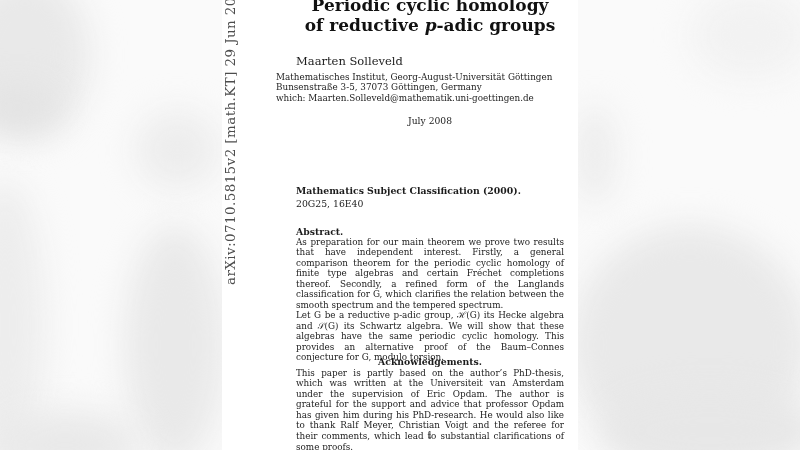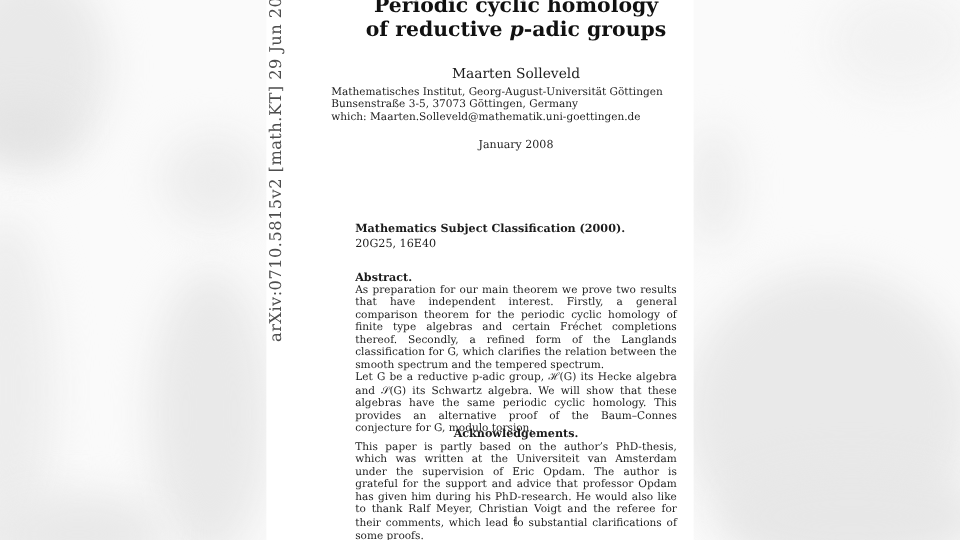--- a/index.html
+++ b/index.html
@@ -30,21 +30,21 @@
     position:absolute;left:-117px;top:151px;width:250px;height:18px;
     line-height:18px;text-align:center;
     transform:rotate(-90deg);transform-origin:center;
     font-size:13.5px;color:#4d4d4d;letter-spacing:.4px;white-space:nowrap;
   }
 
   .column{position:absolute;left:74px;top:0;width:268px;height:450px;}
   .title{position:absolute;top:-5px;left:-20px;right:-20px;text-align:center;
          font-size:17px;font-weight:bold;line-height:20px;color:#111;}
   .it{font-style:italic;}
-  .author{position:absolute;top:54px;left:0;right:0;text-align:center;font-size:11.5px;}
+  .author{position:absolute;top:54px;left:0;right:0;text-align:left;font-size:11.5px;}
   .affil{position:absolute;top:72px;left:-20px;right:-20px;
          font-size:8.8px;line-height:10.3px;}
   .date{position:absolute;top:115px;left:0;right:0;text-align:center;font-size:9.2px;}
   .msc-heading{position:absolute;top:185px;left:0;right:0;font-size:9.3px;font-weight:bold;}
   .msc-codes{position:absolute;top:197.5px;left:0;right:0;font-size:9.3px;}
   .abs-heading{position:absolute;top:225.5px;left:0;right:0;font-size:9.3px;font-weight:bold;}
   .abs-body{position:absolute;top:237px;left:0;width:268px;font-size:8.8px;
             line-height:10.45px;text-align:justify;}
   .abs-body p{margin:0;}
   .ack-heading{position:absolute;top:355.5px;left:0;right:0;font-size:9.3px;font-weight:bold;text-align:center;}
@@ -80,21 +80,21 @@
       </div>
 
       <div class="author">Maarten Solleveld</div>
 
       <div class="affil">
         <div>Mathematisches Institut, Georg-August-Universität Göttingen</div>
         <div>Bunsenstraße 3-5, 37073 Göttingen, Germany</div>
         <div>which: Maarten.Solleveld@mathematik.uni-goettingen.de</div>
       </div>
 
-      <div class="date">January 2008</div>
+      <div class="date">July 2008</div>
 
       <div class="msc-heading">Mathematics Subject Classification (2000).</div>
       <div class="msc-codes">20G25, 16E40</div>
 
       <div class="abs-heading">Abstract.</div>
       <div class="abs-body">
         <p>As preparation for our main theorem we prove two results that have independent interest. Firstly, a general comparison theorem for the periodic cyclic homology of finite type algebras and certain Fréchet completions thereof. Secondly, a refined form of the Langlands classification for G, which clarifies the relation between the smooth spectrum and the tempered spectrum.</p>
         <p>Let G be a reductive p-adic group, ℋ(G) its Hecke algebra and 𝒮(G) its Schwartz algebra. We will show that these algebras have the same periodic cyclic homology. This provides an alternative proof of the Baum–Connes conjecture for G, modulo torsion.</p>
       </div>
 

